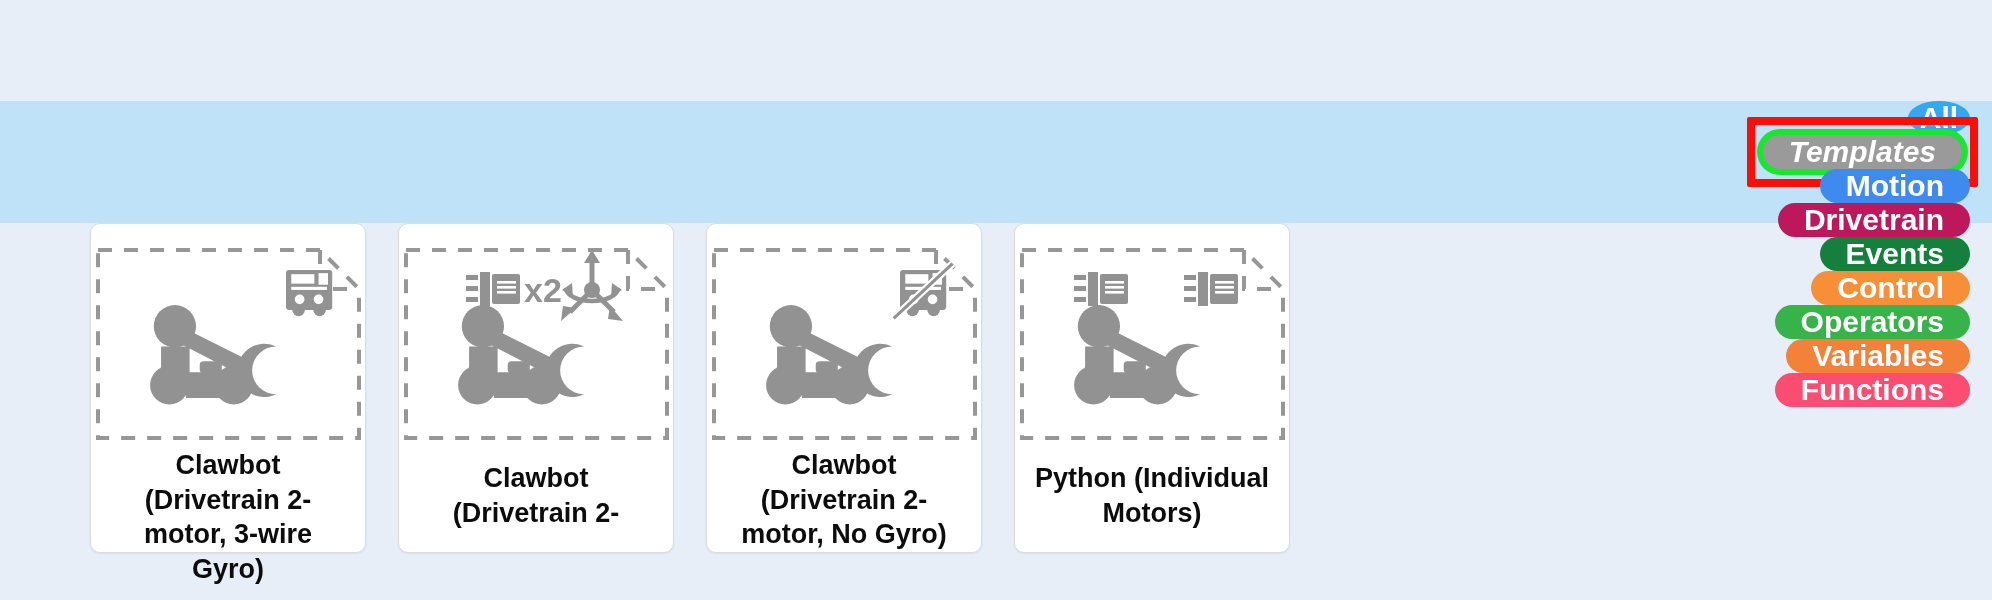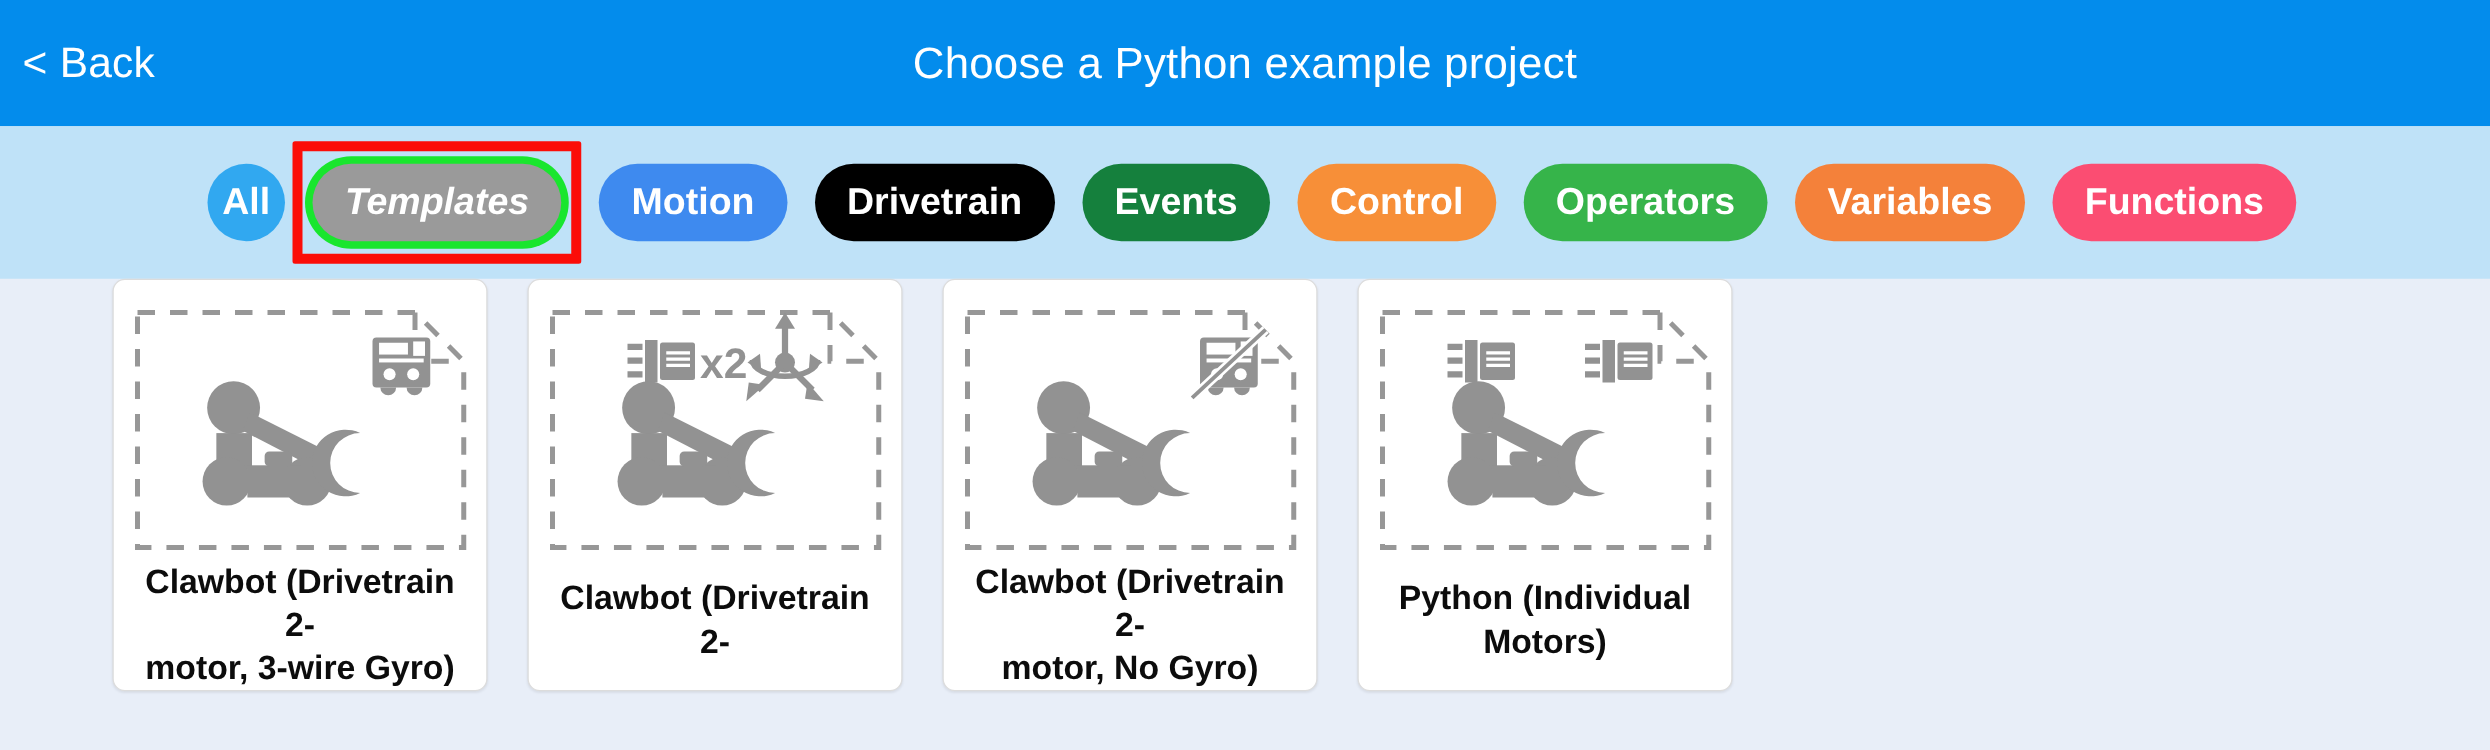--- a/index.html
+++ b/index.html
@@ -59,23 +59,24 @@
 
   
   .catbar {
     position: absolute;
     top: 101px;
     left: 0;
     width: 1992px;
     height: 122px;
     background: #bfe2f8;
     display: flex;
-    align-items: center;
+    align-items: flex-end;
     padding-left: 166px;
     box-sizing: border-box;
+    flex-direction: column;
   }
   .pill {
     height: 62px;
     border-radius: 31px;
     color: #ffffff;
     font-size: 30px;
     font-weight: 700;
     display: flex;
     align-items: center;
     justify-content: center;
@@ -113,21 +114,21 @@
     top: 223px;
     left: 0;
     width: 1992px;
     height: 377px;
     display: flex;
     align-items: flex-start;
     padding-left: 90px;
     box-sizing: border-box;
   }
   .card {
-    width: 300px;
+    width: 276px;
     height: 330px;
     background: #ffffff;
     border: 1px solid #dcdcdc;
     border-radius: 10px;
     margin-right: 32px;
     box-sizing: border-box;
     display: flex;
     flex-direction: column;
     align-items: center;
     cursor: pointer;
@@ -155,30 +156,26 @@
     box-sizing: border-box;
     width: 100%;
   }
   .card-label span { display: block; }
 </style>
 </head>
 <body>
 
 <div id="app">
 
-  <div class="header">
-    <div class="back-button">&lt; Back</div>
-    <div class="header-title">Choose a Python example project</div>
-  </div>
 
   <div class="catbar" id="catbar">
       <div class="pill round" style="background: rgb(49, 168, 240);">All</div>
       <div class="pill selected" style="background: rgb(154, 154, 154); margin-right: 30px; box-shadow: rgb(25, 230, 46) 0px 0px 0px 6px; font-style: italic;">Templates<div class="annot-box" style="border-color: rgb(251, 13, 8); inset: -18px -16px;"></div></div>
       <div class="pill" style="background: rgb(62, 138, 239);">Motion</div>
-      <div class="pill" style="background: #000000;">Drivetrain</div>
+      <div class="pill" style="background: #be185d;">Drivetrain</div>
       <div class="pill" style="background: #15803d;">Events</div>
       <div class="pill" style="background: rgb(247, 143, 56);">Control</div>
       <div class="pill" style="background: rgb(54, 180, 74);">Operators</div>
       <div class="pill" style="background: rgb(244, 129, 58);">Variables</div>
       <div class="pill" style="background: rgb(251, 77, 114);">Functions</div>
     </div>
 
   <div class="cards" id="cards">
       <div class="card">
         <div class="thumb">

